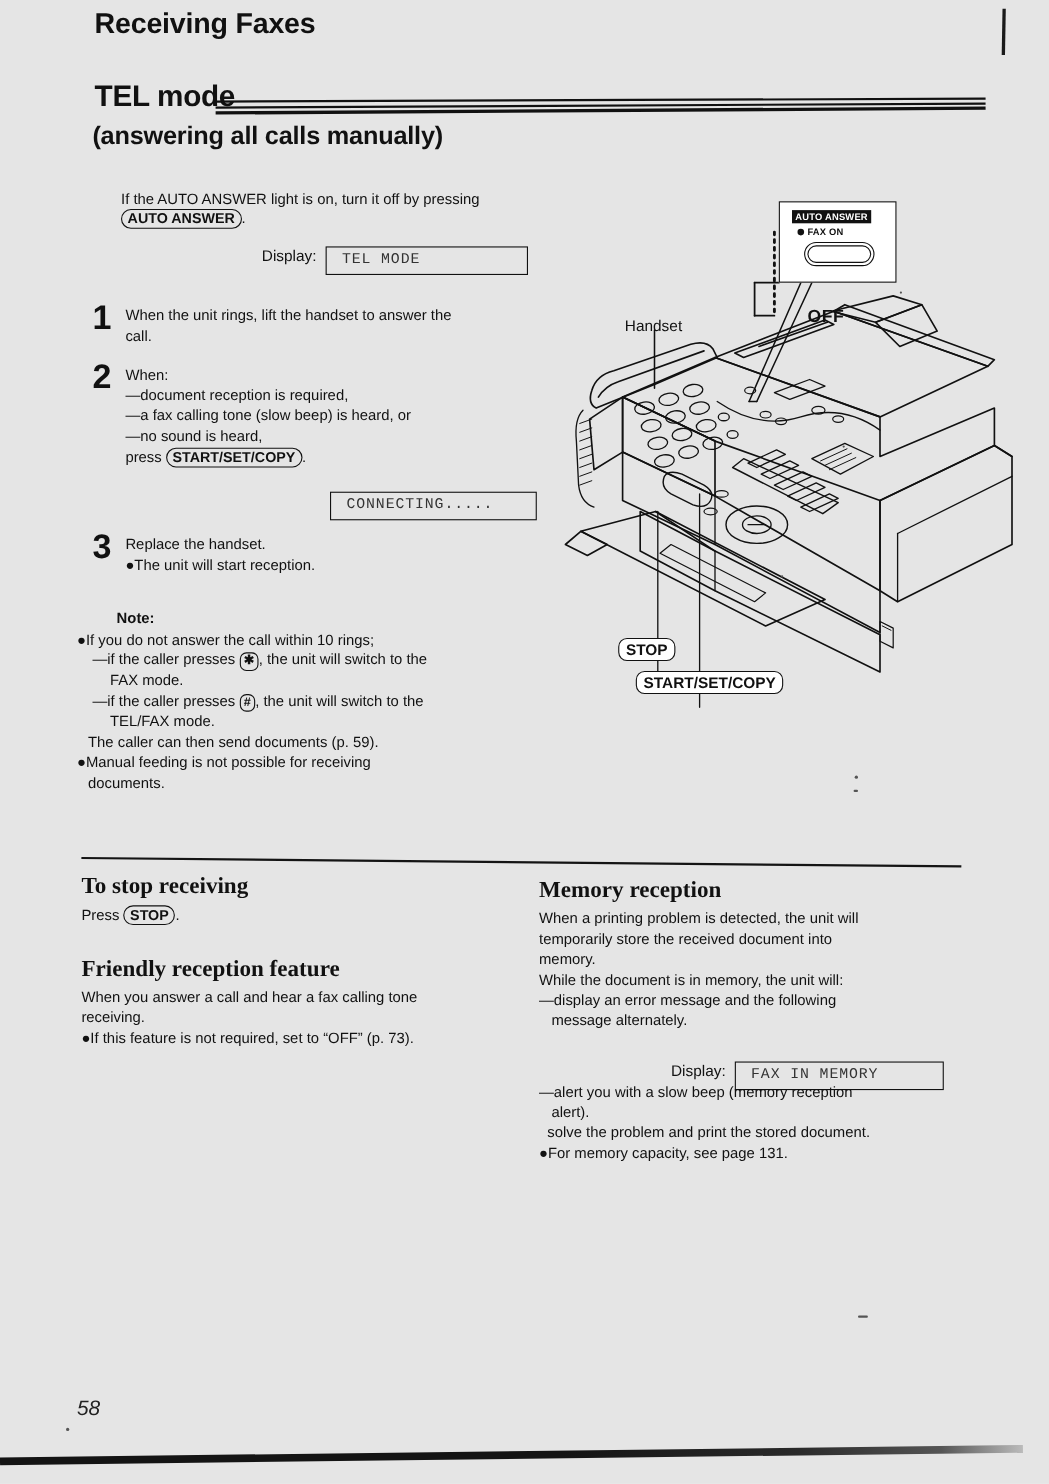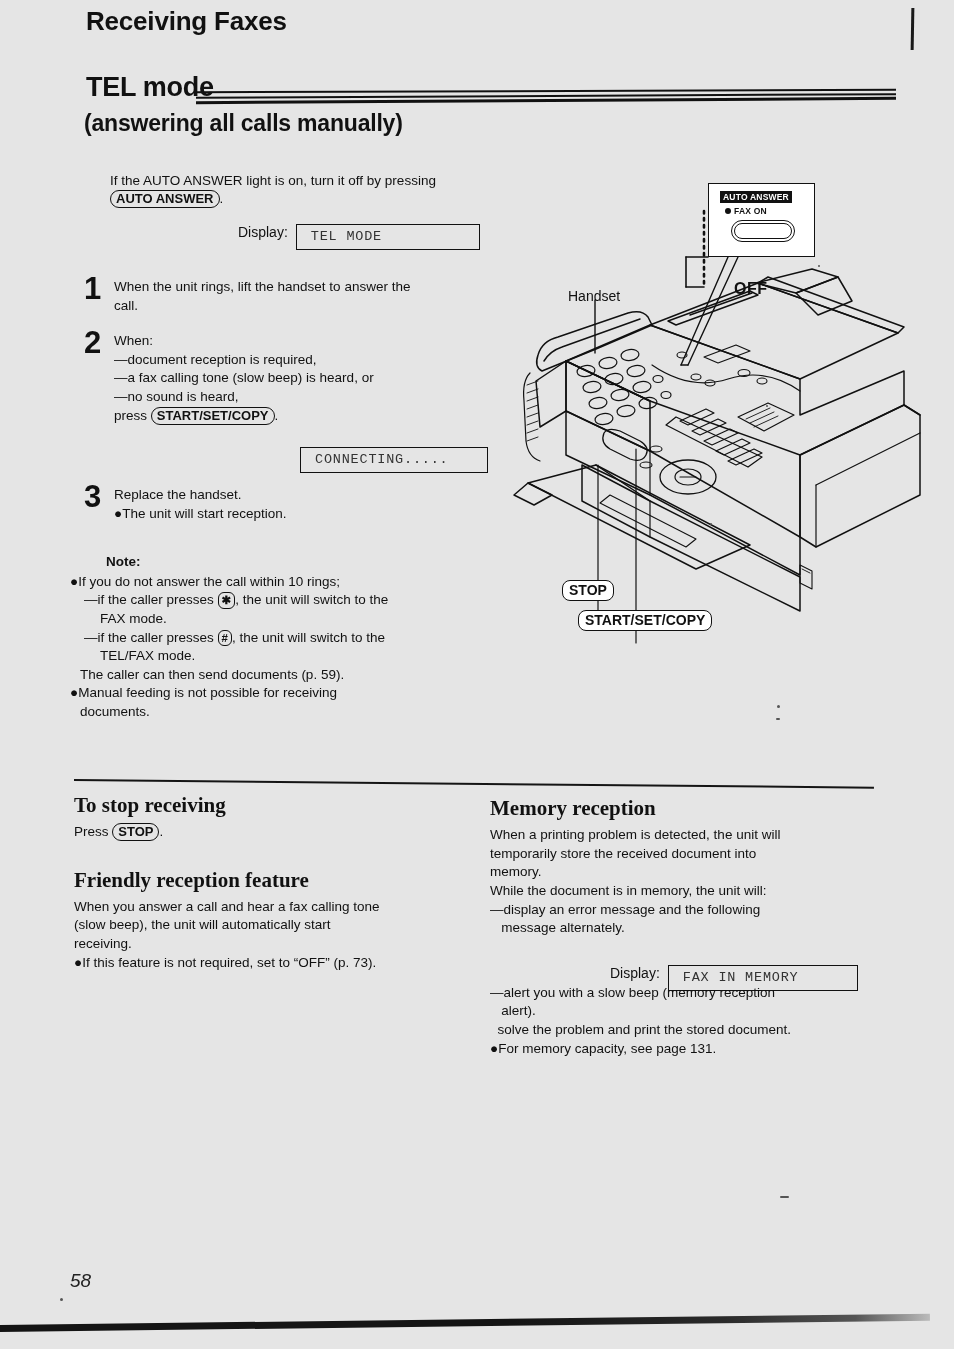--- a/index.html
+++ b/index.html
@@ -529,21 +529,20 @@
     <div class="col-body">
       <span>Press</span>
       <span class="kbd">STOP</span><span>.</span>
     </div>
 
     <div class="gap"></div>
 
     <h3 class="col-head">Friendly reception feature</h3>
     <div class="col-body">
       <div>When you answer a call and hear a fax calling tone</div>
-      <div>(slow beep), the unit will automatically start</div>
       <div>receiving.</div>
       <div>●If this feature is not required, set to “OFF” (p. 73).</div>
     </div>
   </div>
 
   <div id="col-right">
     <h3 class="col-head">Memory reception</h3>
     <div class="col-body">
       <div>When a printing problem is detected, the unit will</div>
       <div>temporarily store the received document into</div>

